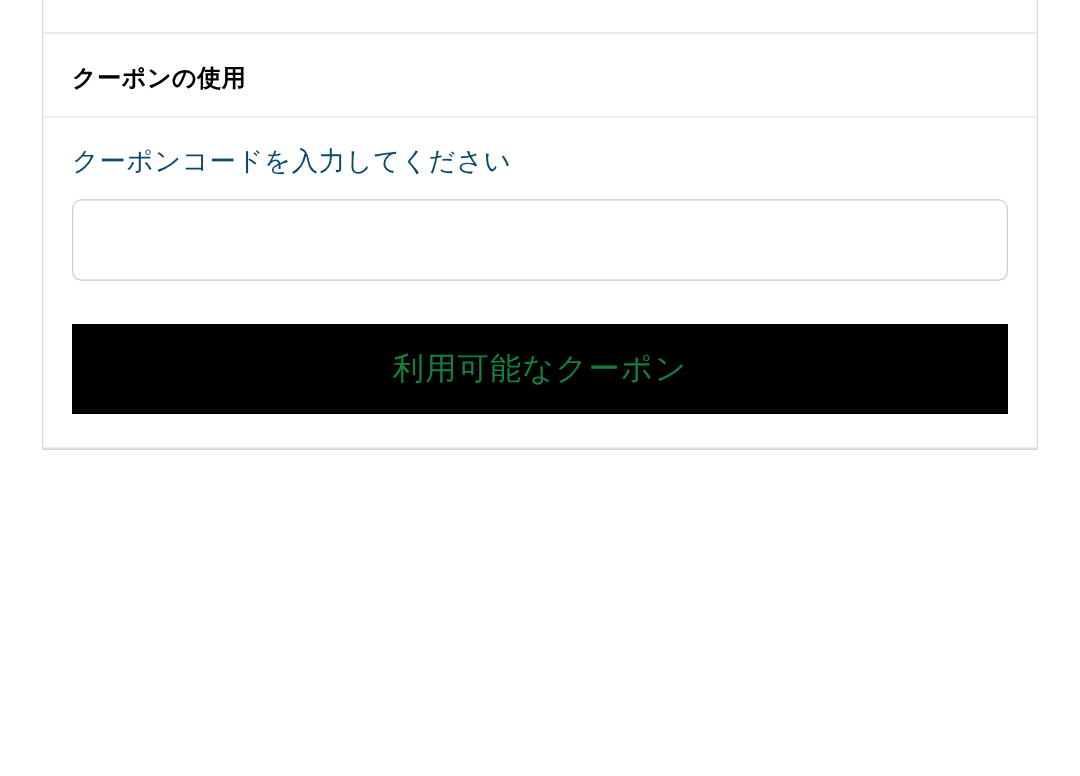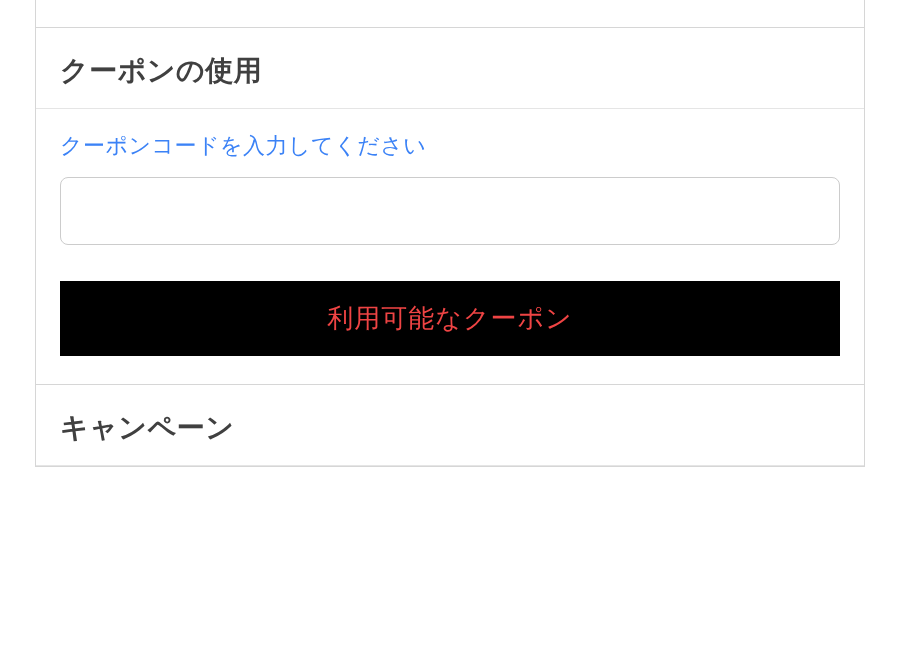--- a/index.html
+++ b/index.html
@@ -21,50 +21,50 @@
     }
     .panel {
       border: 1px solid #d6d6d6;
       border-top: none;
       background: #fff;
     }
     .panel + .panel {
       margin-top: 0;
     }
     .section-heading {
-      font-size: 28px;
+      font-size: 20px;
       font-weight: 700;
-      color: #404040;
+      color: #000000;
       padding: 24px 24px 18px 24px;
       border-bottom: 1px solid #e5e5e5;
       letter-spacing: 0.5px;
     }
     .section-body {
       padding: 22px 24px 28px 24px;
     }
     .field-label {
       font-size: 22px;
-      color: #3b82f6;
+      color: #0c4a6e;
       margin-bottom: 16px;
       letter-spacing: 0.5px;
     }
     .text-input {
       width: 100%;
       height: 68px;
       border: 1px solid #ccc;
       border-radius: 8px;
       font-size: 20px;
       padding: 0 16px;
       background: #fff;
     }
     .action-button {
       display: block;
       width: 100%;
       background: #000000;
-      color: #ef4444;
+      color: #15803d;
       border: none;
       font-size: 26px;
       font-weight: 400;
       padding: 20px 0;
       margin-top: 36px;
       cursor: pointer;
       letter-spacing: 1px;
     }
     .campaign-body {
       padding: 22px 24px 10px 24px;
@@ -81,14 +81,13 @@
 <div class="panel">
   <div class="section-heading">クーポンの使用</div>
   <div class="section-body">
     <div class="field-label">クーポンコードを入力してください</div>
     <input type="text" class="text-input" value="" style="">
     <button class="action-button">利用可能なクーポン</button>
   </div>
 </div>
 
 <div class="panel">
-  <div class="section-heading">キャンペーン</div>
 </div>
 
 </body></html>

